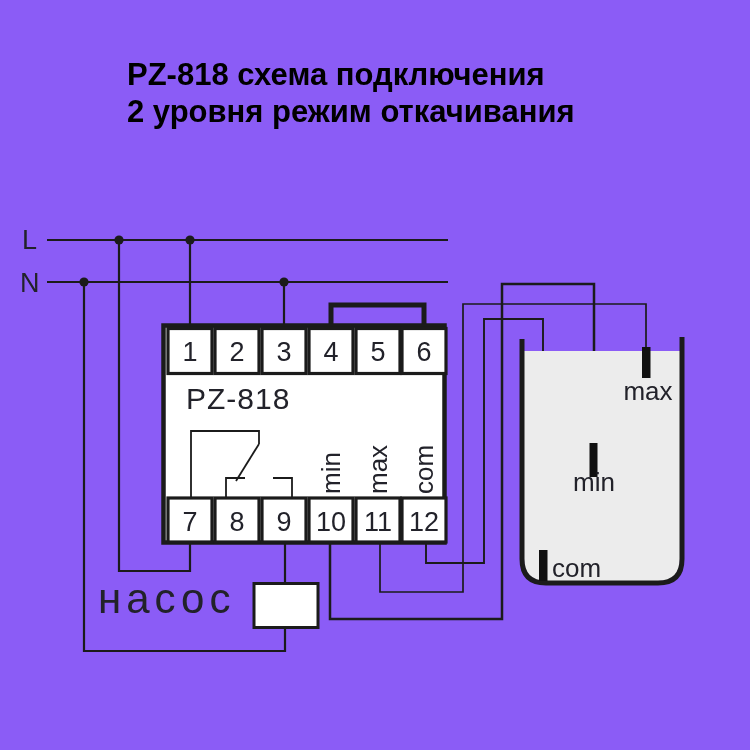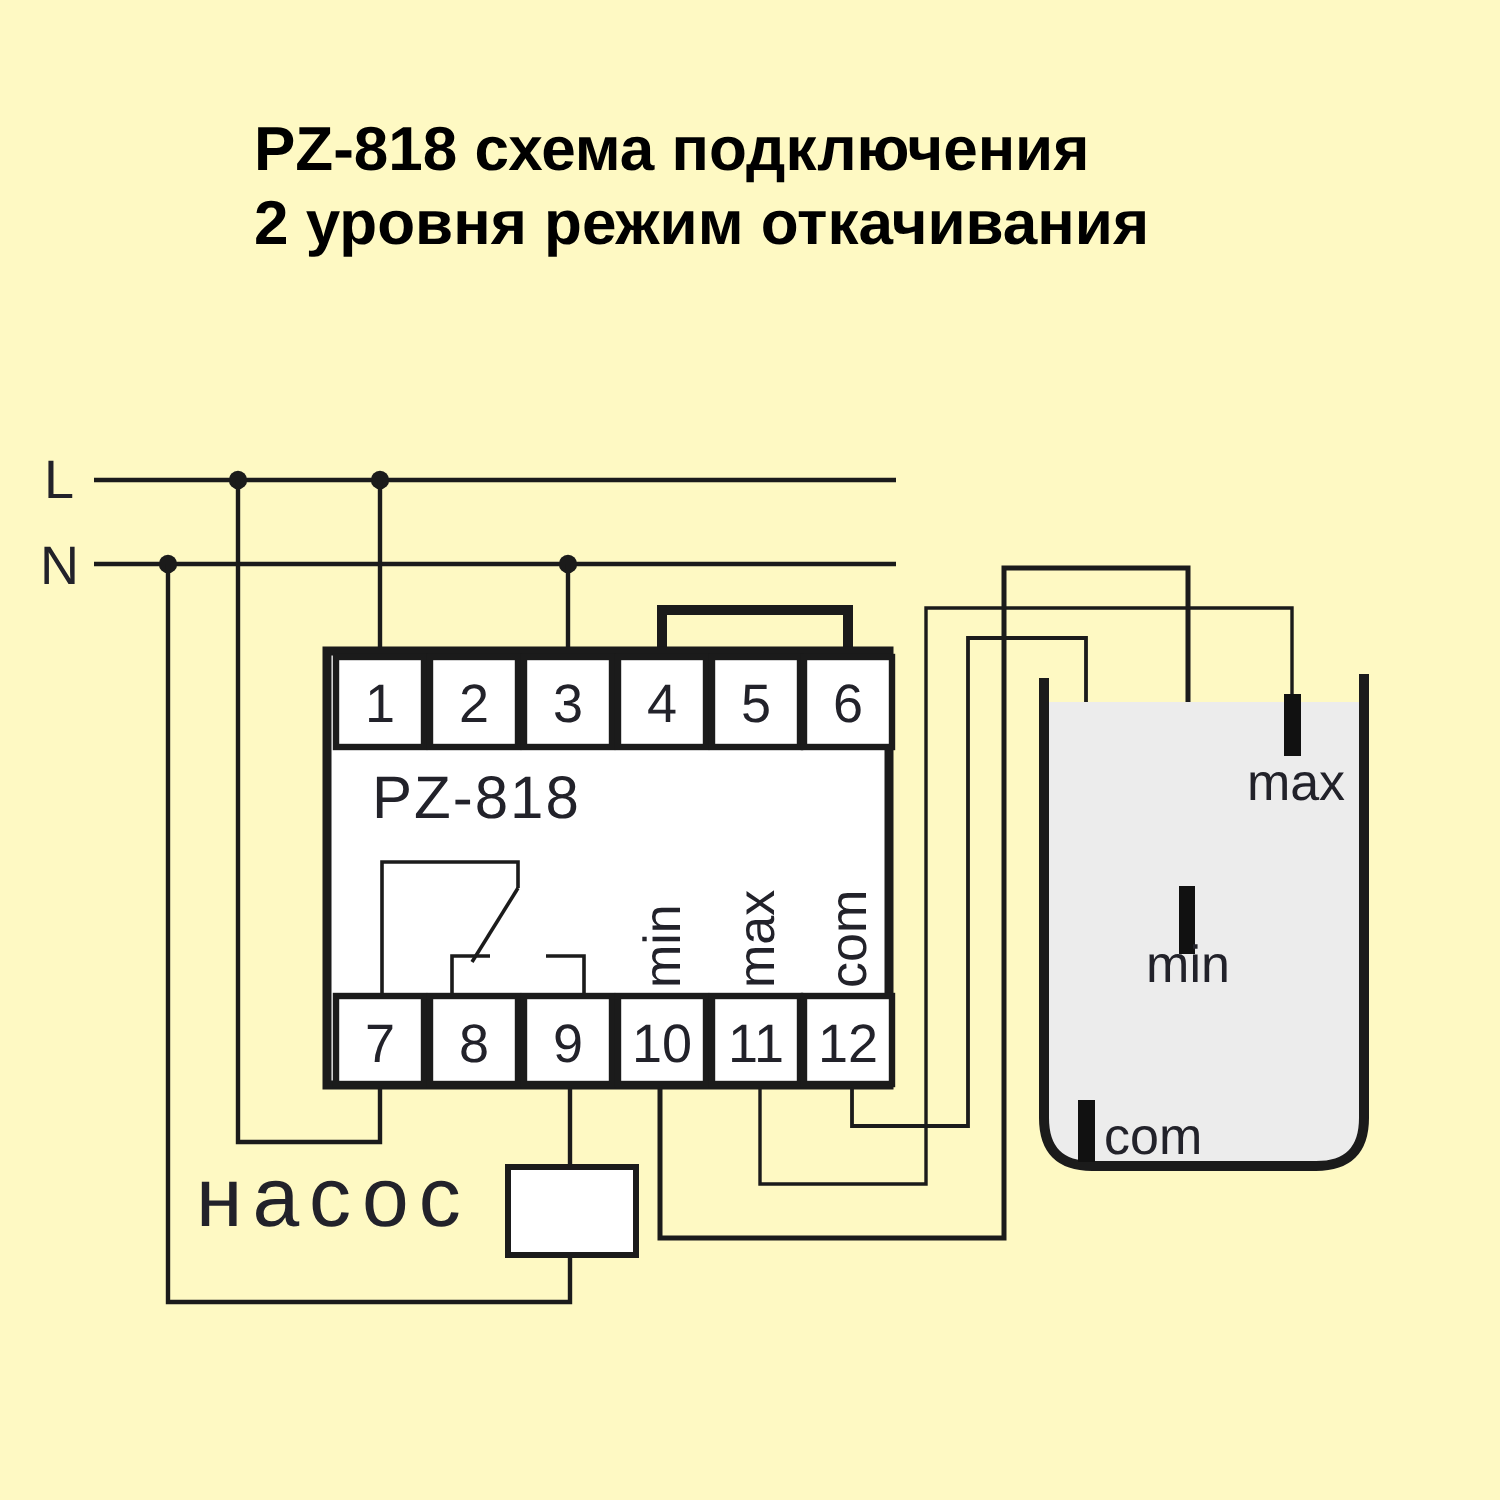--- a/index.html
+++ b/index.html
@@ -8,21 +8,21 @@
     background: #ffffff;
     width: 750px;
     height: 750px;
     overflow: hidden;
     font-family: "Liberation Sans", sans-serif;
   }
   .stage {
     position: relative;
     width: 750px;
     height: 750px;
-    background: #fef9c3;
+    background: #8b5cf6;
   }
   svg { display: block; }
   .title-text {
     font-family: "Liberation Sans", sans-serif;
     font-weight: 700;
     font-size: 31px;
     fill: #000000;
   }
   .lbl {
     font-family: "Liberation Sans", sans-serif;

